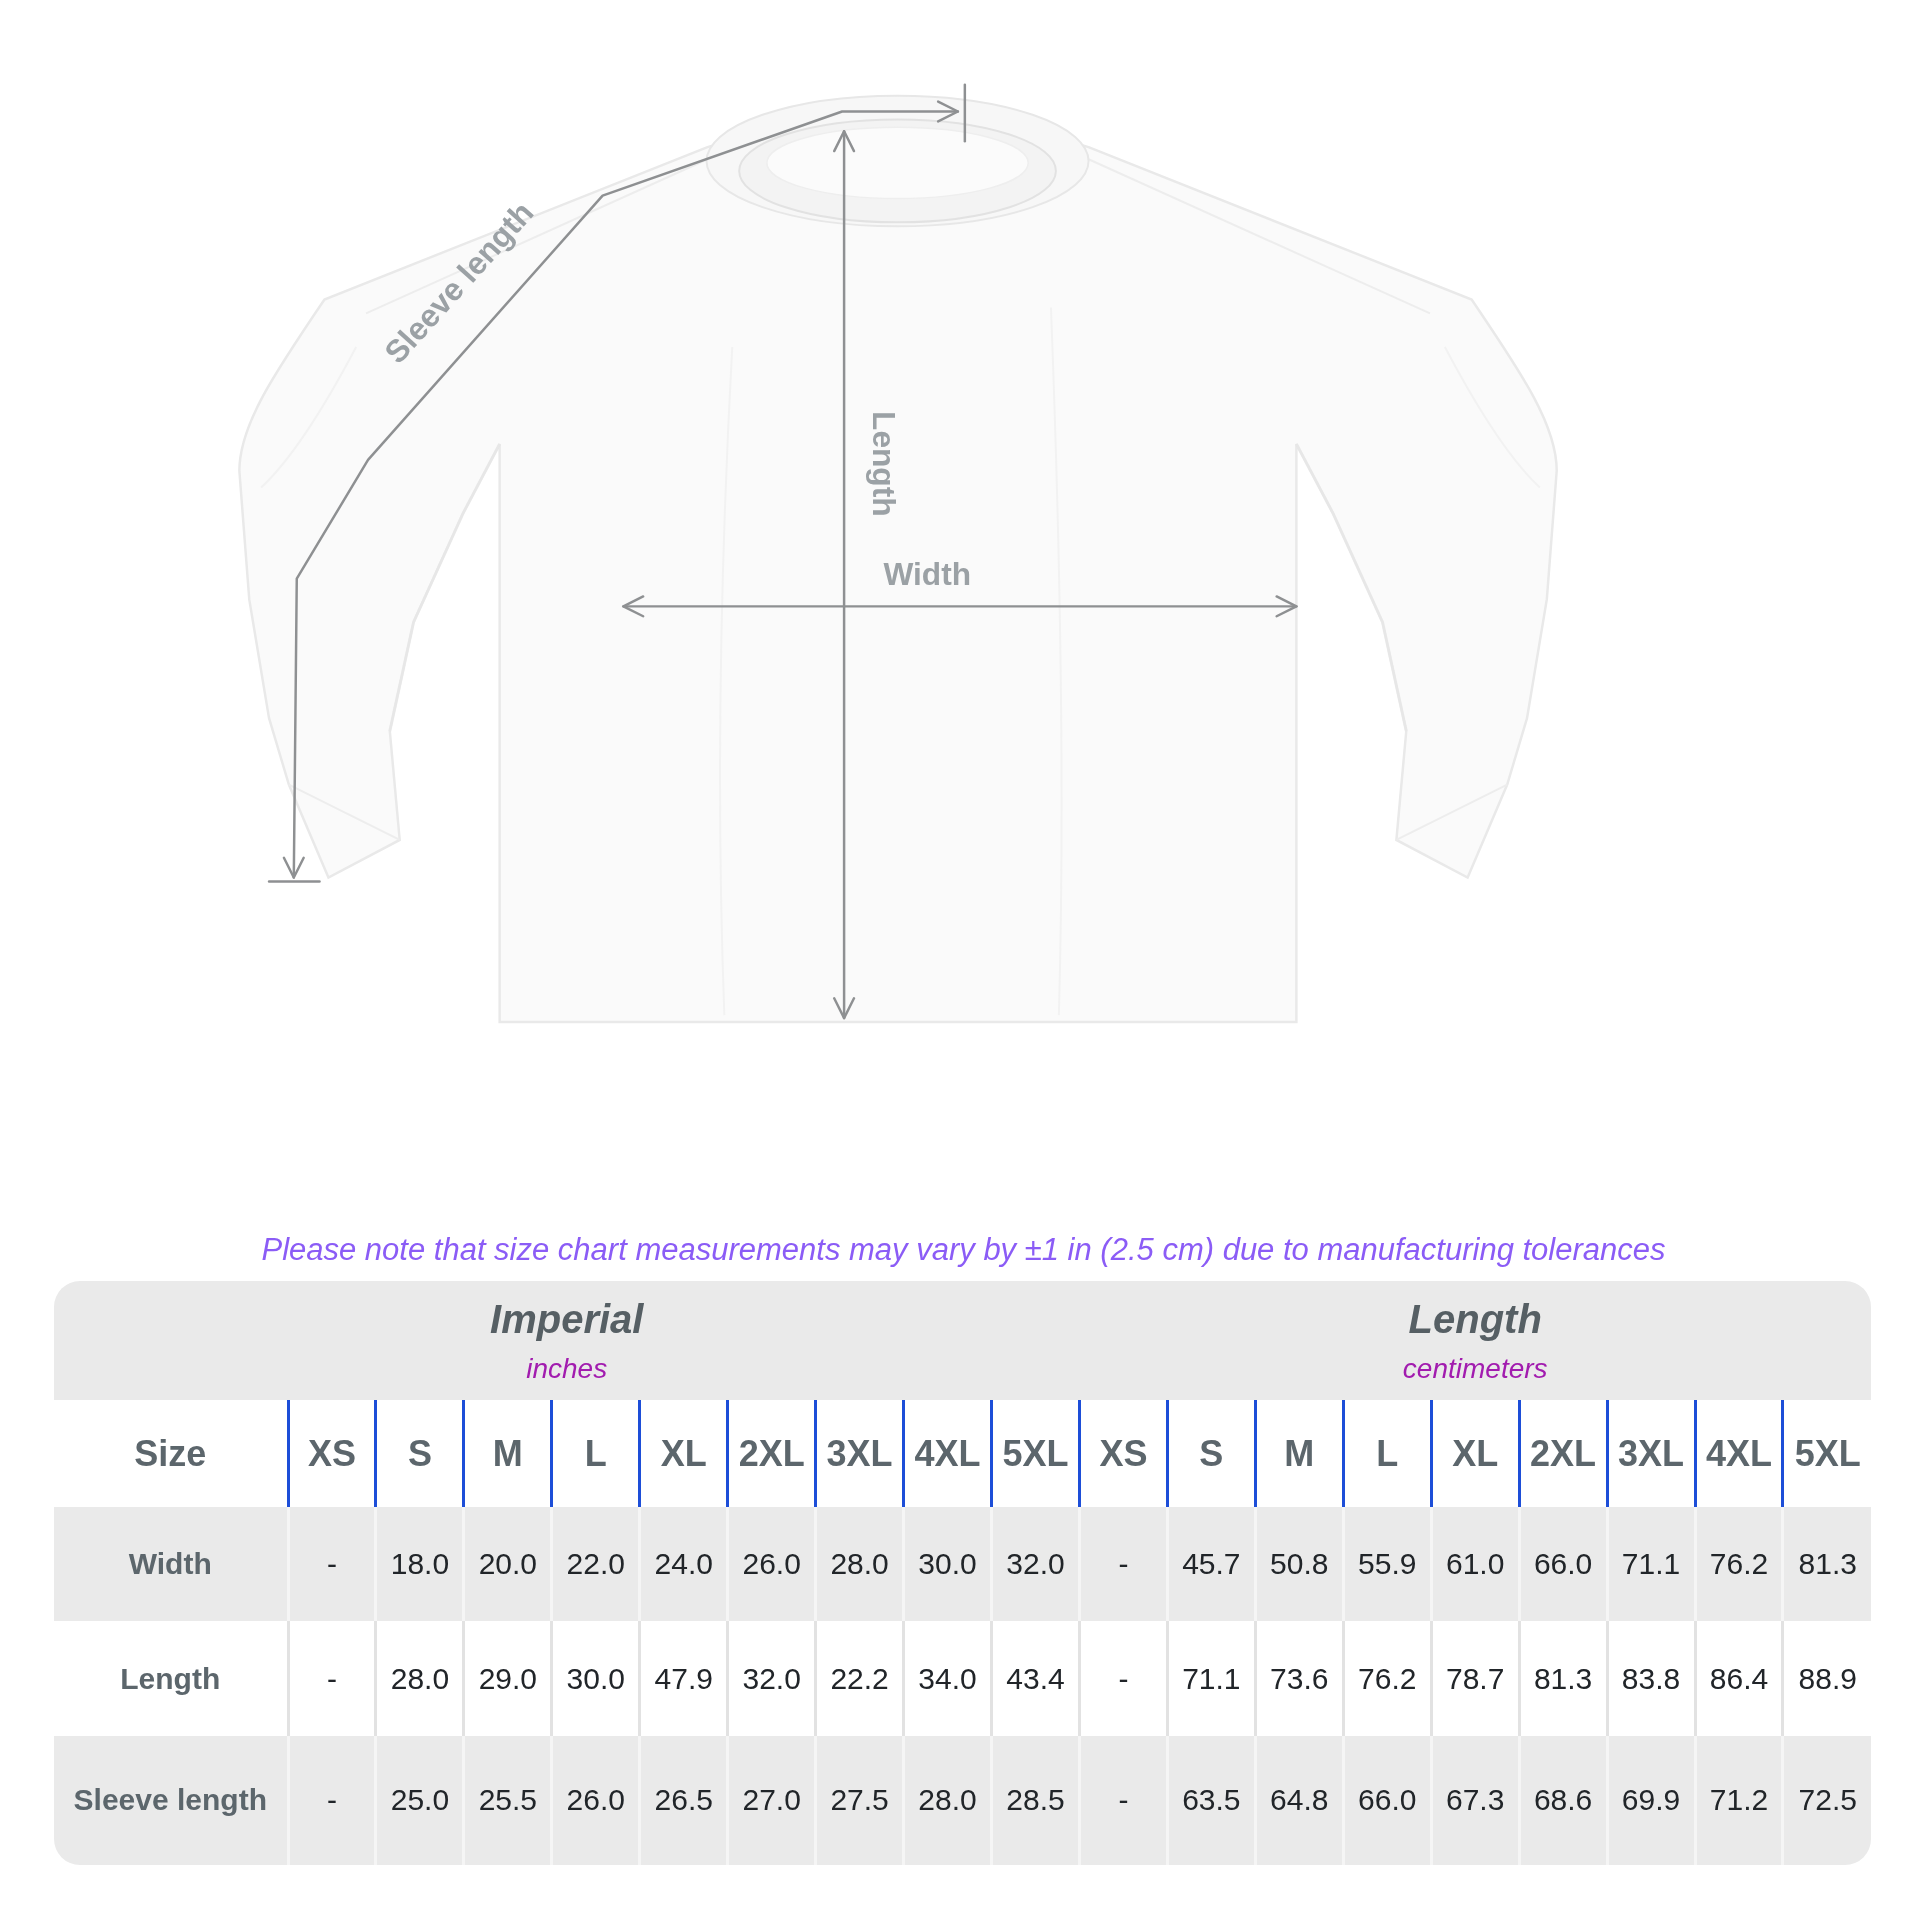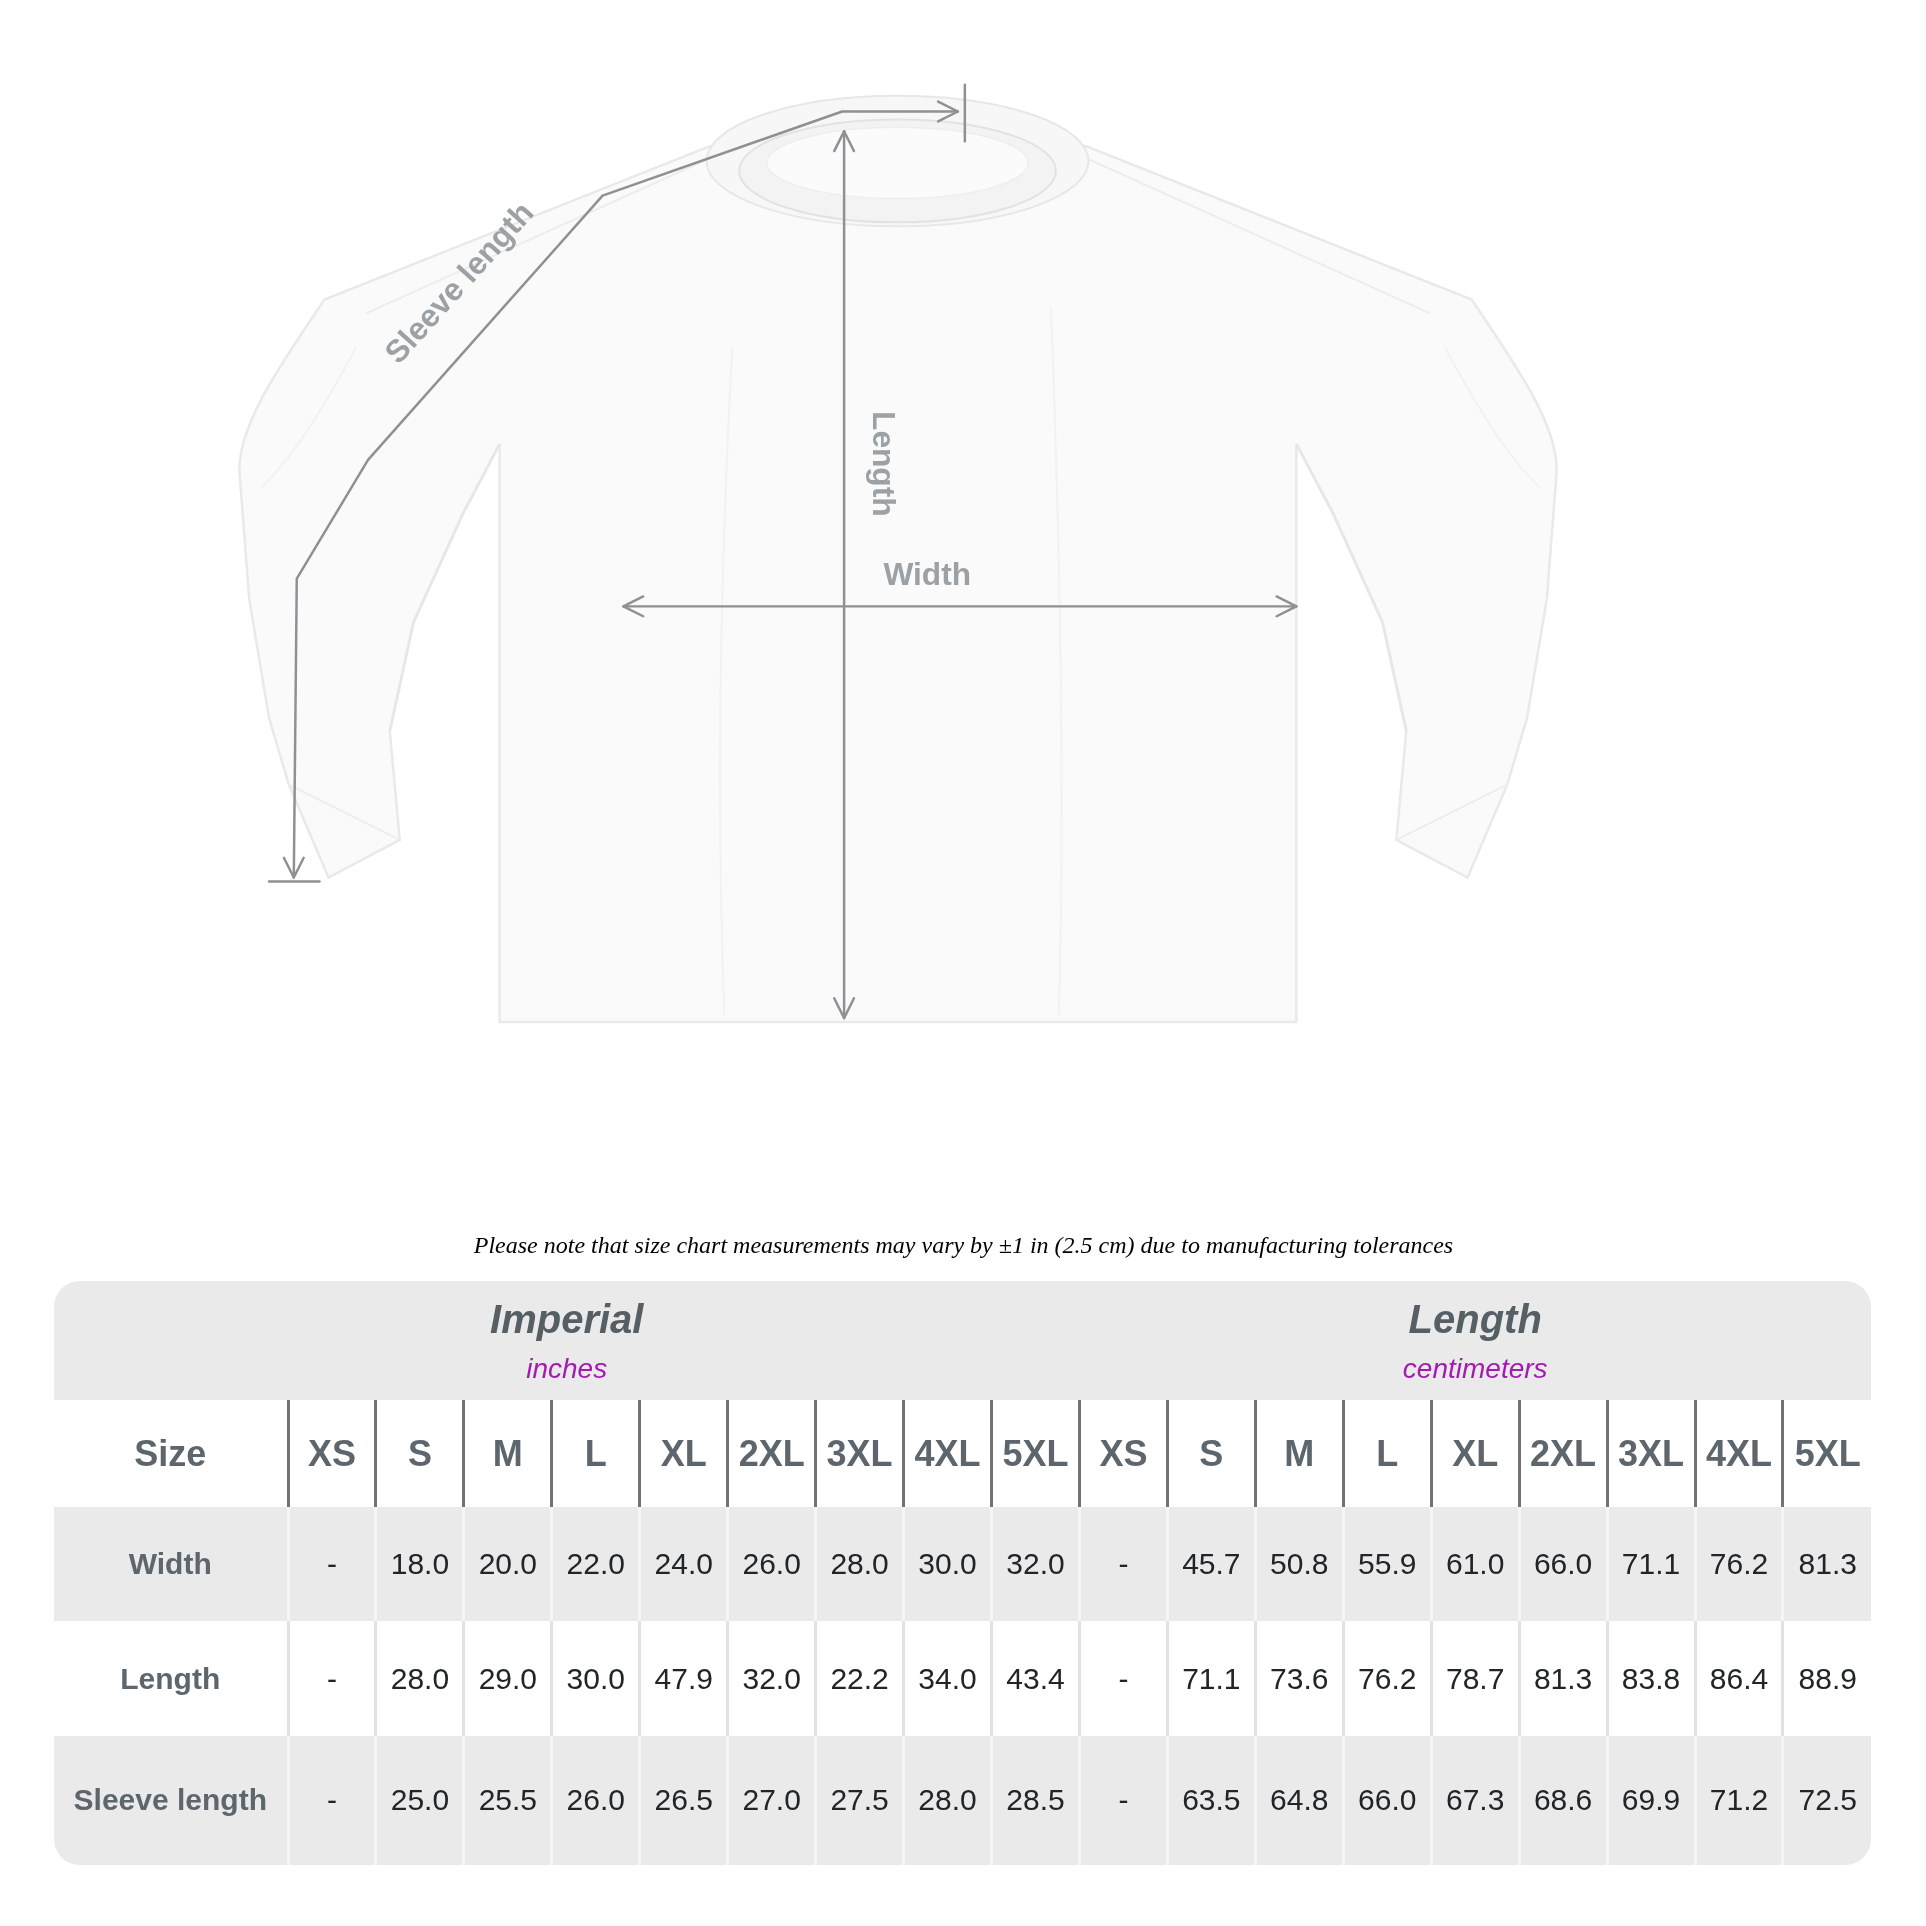--- a/index.html
+++ b/index.html
@@ -7,40 +7,40 @@
   .canvas { position:relative; width:1927px; height:1927px; overflow:hidden; background:#ffffff; }
 
   .shirt-svg { position:absolute; left:178px; top:50px; width:1544px; height:990px; }
 
   .page-title {
     position:absolute; top:1158px; left:0; width:100%;
     text-align:center; font-size:47px; font-weight:bold; color:#26292d; letter-spacing:0.5px;
   }
   .page-subtitle {
     position:absolute; top:1232px; left:0; width:100%;
-    text-align:center; font-size:24px; font-style:italic; color:#000000;font-family:Liberation Serif, serif;
+    text-align:center; font-size:31px; font-style:italic; color:#8b5cf6;
   }
 
   .size-table-wrap {
     position:absolute; left:54px; top:1281px; width:1817px; height:584px;
     border-radius:26px; overflow:hidden;
   }
   table.size-table {
     width:100%; height:100%; border-collapse:collapse; table-layout:fixed;
   }
   tr.band { height:119px; }
   tr.band th { background:#eaeaea; vertical-align:middle; padding:0; border:none; }
   .band-label { font-size:40px; font-weight:bold; font-style:italic; color:#565f64; line-height:1.1; }
   .band-sub   { font-size:28px; font-weight:normal; font-style:italic; color:#a21caf; margin-top:12px; }
 
   tr.hrow { height:107px; background:#ffffff; }
   th.size-th {
     font-size:36px; font-weight:bold; color:#5c666c; text-align:center; vertical-align:middle; padding:0;
   }
-  tr.hrow th + th { border-left:3px solid #737373; }
+  tr.hrow th + th { border-left:3px solid #1d4ed8; }
 
   tr.drow { height:109px; }
   tr.drow td { text-align:center; vertical-align:middle; font-size:30px; color:#212529; padding:0; }
   tr.drow td.rlabel { font-weight:bold; color:#5c666c; }
   tr.gray td { background:#eaeaea; }
   tr.white td { background:#ffffff; }
   tr.white td + td { border-left:3px solid #e2e2e2; }
   tr.gray  td + td { border-left:3px solid #f5f5f5; }
   tr.last { height:123px; }
 

